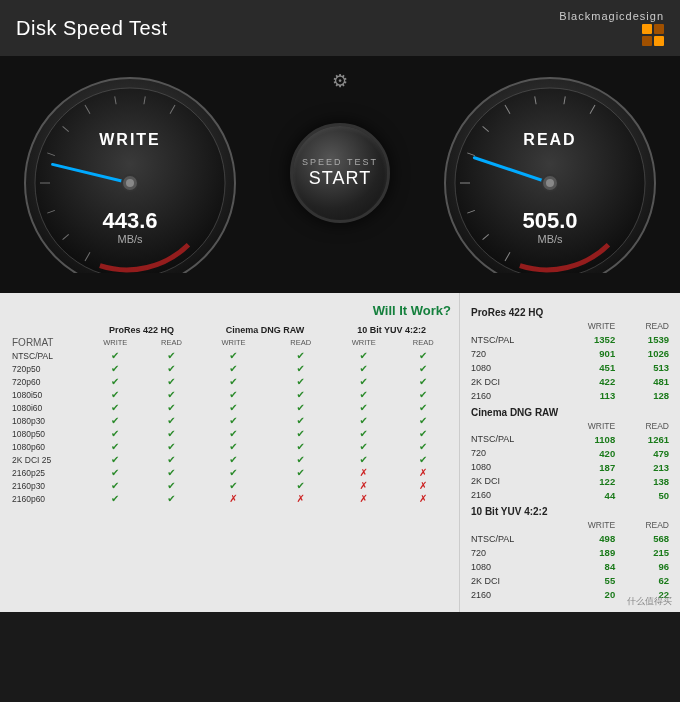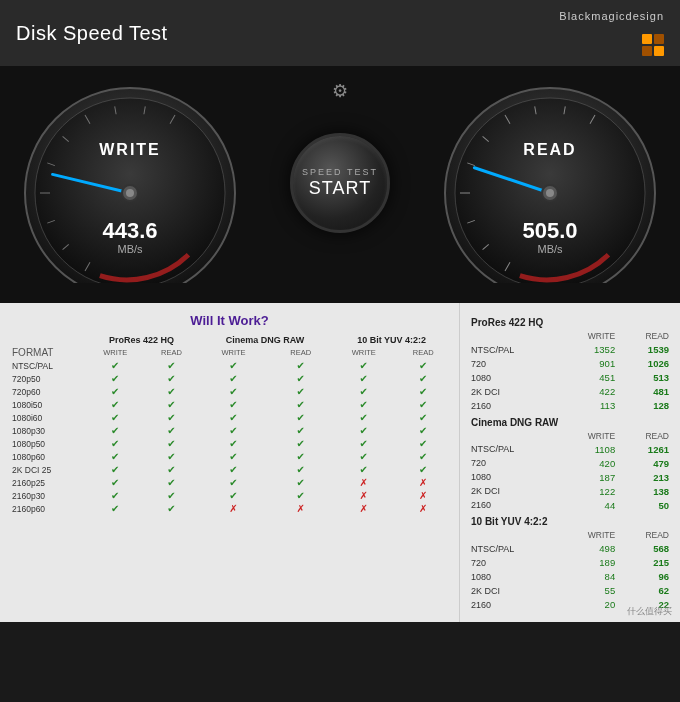--- a/index.html
+++ b/index.html
@@ -23,21 +23,21 @@
     .title-bar h1 {
       color: #fff;
       font-size: 20px;
       font-weight: 300;
       letter-spacing: 0.5px;
     }
     .bmd-logo {
       display: flex;
       flex-direction: column;
       align-items: flex-end;
-      gap: 12px;
+      gap: 2px;
     }
     .bmd-logo span {
       color: #ccc;
       font-size: 11px;
       letter-spacing: 1px;
     }
     .bmd-squares {
       display: grid;
       grid-template-columns: 10px 10px;
       grid-template-rows: 10px 10px;
@@ -120,24 +120,24 @@
     }
 
     
     .will-it-work {
       flex: 1;
       padding: 10px 8px;
       background: #e8e8e8;
       border-right: 1px solid #ccc;
     }
     .panel-title {
-      text-align: center;
+      text-align: right;
       font-size: 13px;
       font-weight: bold;
-      color: #4c1d95;
+      color: #15803d;
       margin-bottom: 6px;
     }
 
     
     .wiw-table {
       width: 100%;
       border-collapse: collapse;
       font-size: 9.5px;
     }
     .wiw-table th, .wiw-table td {
@@ -189,21 +189,21 @@
       font-size: 8.5px;
       color: #555;
       font-weight: normal;
     }
     .hf-table .res-label {
       color: #333;
       font-size: 9px;
     }
     .hf-val-write {
       color: #1a7a1a;
-      font-weight: normal;
+      font-weight: bold;
       text-align: right;
     }
     .hf-val-read {
       color: #1a7a1a;
       font-weight: bold;
       text-align: right;
     }
     .hf-row td { vertical-align: middle; }
 
     

